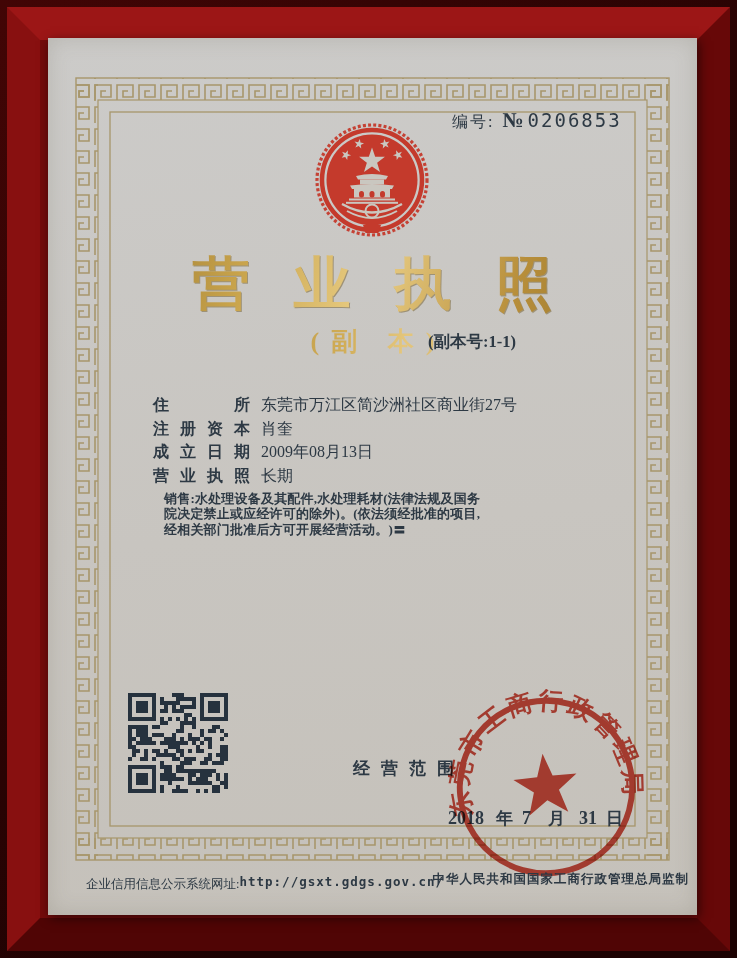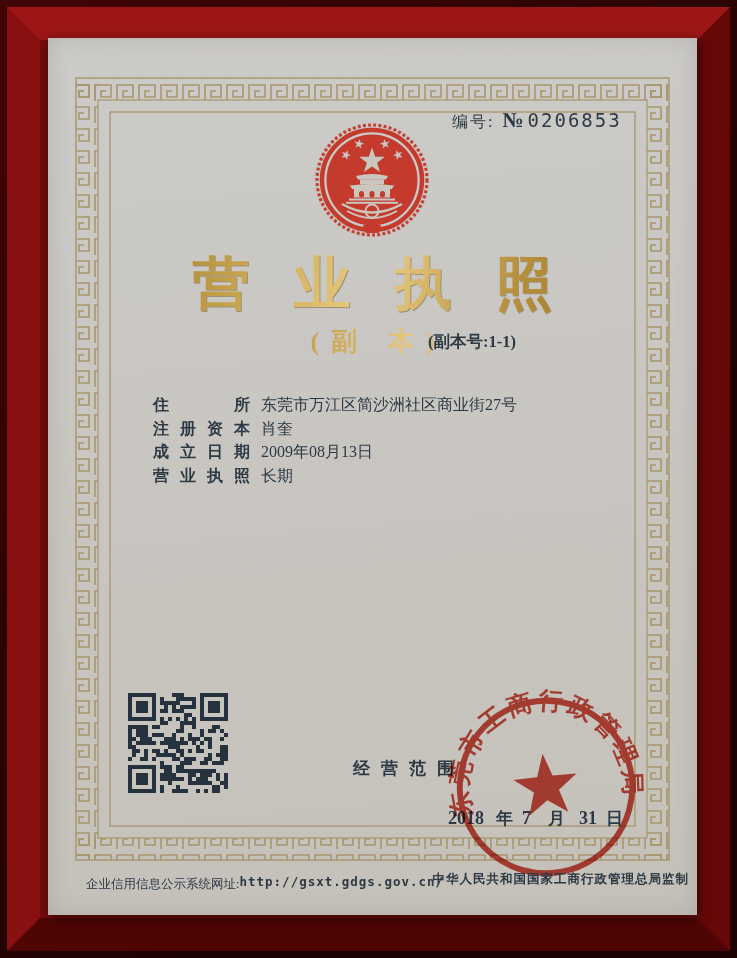--- a/index.html
+++ b/index.html
@@ -157,20 +157,21 @@
       </div>
       <div class="f-row">
         <span class="f-label">成立日期</span>
         <span class="f-value">2009年08月13日</span>
       </div>
       <div class="f-row">
         <span class="f-label">营业执照</span>
         <span class="f-value">长期</span>
       </div>
       <div class="f-row scope">
+        <span class="f-value">销售:水处理设备及其配件,水处理耗材(法律法规及国务院决定禁止或应经许可的除外)。(依法须经批准的项目,经相关部门批准后方可开展经营活动。)〓</span>
       </div>
     </div>
 
     <div class="qr">
         <i style="grid-area:1/1"></i>
         <i style="grid-area:1/2"></i>
         <i style="grid-area:1/3"></i>
         <i style="grid-area:1/4"></i>
         <i style="grid-area:1/5"></i>
         <i style="grid-area:1/6"></i>

